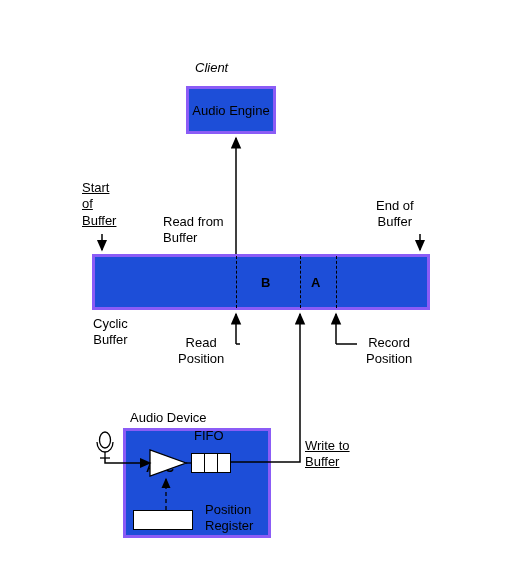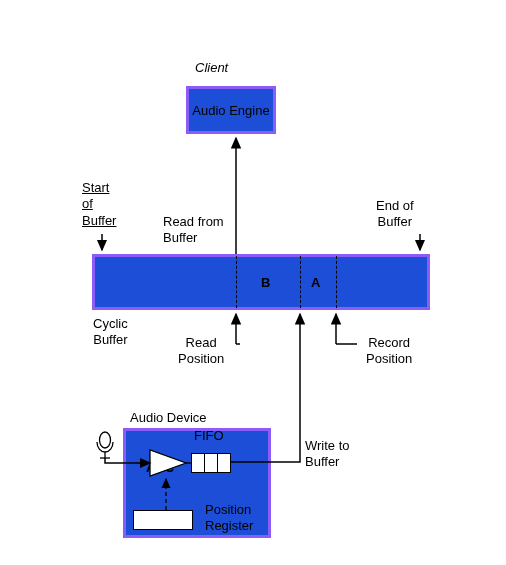--- a/index.html
+++ b/index.html
@@ -101,21 +101,21 @@
 <div class="box-white" style="left:191px; top:453px; width:40px; height:20px;"></div>
 
 <div style="position:absolute; left:204px; top:453px; width:0; height:20px; border-left:1px solid #000;"></div>
 <div style="position:absolute; left:217px; top:453px; width:0; height:20px; border-left:1px solid #000;"></div>
 
 <div class="box-white" style="left:133px; top:510px; width:60px; height:20px;"></div>
 
 <div class="label" style="left:205px; top:502px; text-align:left;">Position
 Register</div>
 
-<div class="label" style="left:305px; top:438px; text-align:left;">Write to
+<div class="label" style="left:305px; top:438px; text-align:left;text-decoration:underline;">Write to
 Buffer</div>
 
 <svg class="full" viewBox="0 0 506 565">
   <defs>
     <marker id="ah" markerWidth="10" markerHeight="10" refX="7" refY="3.5" orient="auto">
       <polygon points="0,0 8,3.5 0,7" fill="#000"></polygon>
     </marker>
   </defs>
 
   <line x1="102" y1="234" x2="102" y2="250" stroke="#000" stroke-width="1.5" marker-end="url(#ah)"></line>

